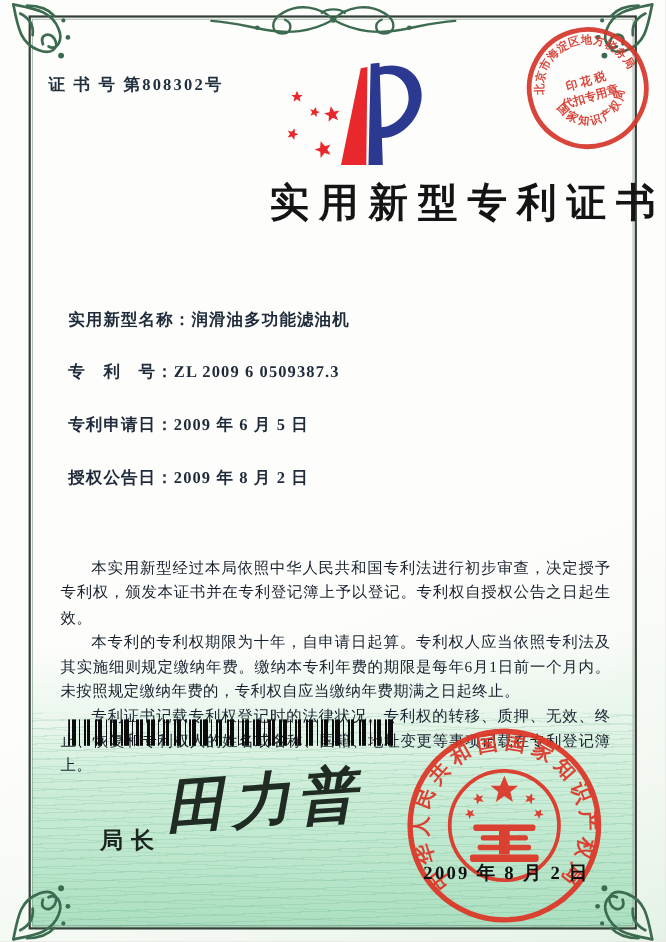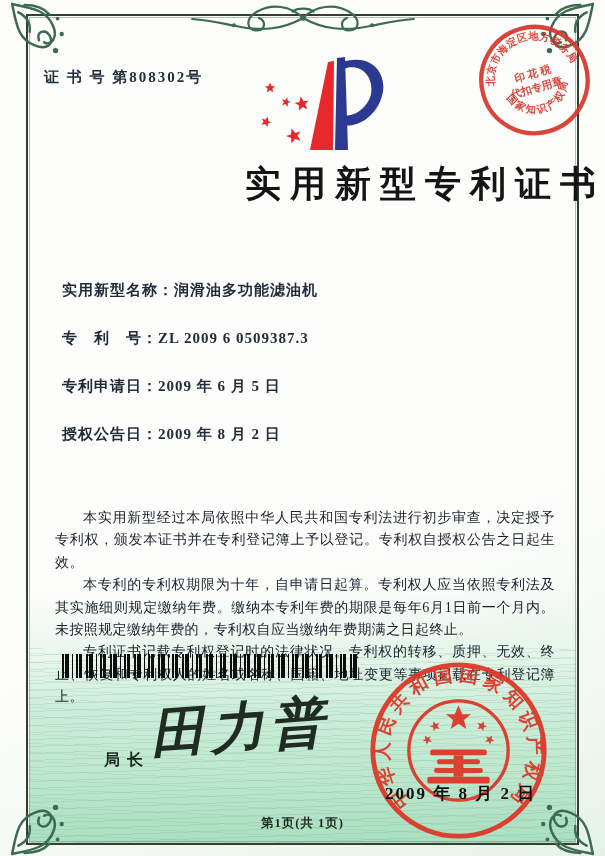--- a/index.html
+++ b/index.html
@@ -51,21 +51,21 @@
   .body-text p { text-indent:2em; letter-spacing:.4px; }
 
   .barcode { position:absolute; left:62px; top:654px; width:298px; height:24px;
     background:repeating-linear-gradient(90deg,
       #0c0c0c 0 2px, transparent 2px 3px,
       #0c0c0c 3px 7px, transparent 7px 10px,
       #0c0c0c 10px 11px, transparent 11px 14px,
       #0c0c0c 14px 16px, transparent 16px 17px,
       #0c0c0c 17px 20px, transparent 20px 24px); }
 
-  .director-row { position:absolute; left:104px; top:750px; font-size:16px;
+  .director-row { position:absolute; left:91px; top:750px; font-size:21px;
                   letter-spacing:7px; color:#1b2620; font-weight:bold; }
   .signature { position:absolute; left:150px; top:692px; font-size:54px; color:#202b24;
                transform:rotate(-4deg); letter-spacing:6px; font-weight:bold;
                font-style:italic; }
 
   .seal { position:absolute; left:366px; top:658px; opacity:.93; }
   .seal-date { position:absolute; left:368px; top:782px; width:185px; text-align:center;
                font-size:17px; font-weight:bold; letter-spacing:2px; color:#101010; }
 
   .footer { position:absolute; left:0; right:0; top:815px; text-align:center;
@@ -220,15 +220,14 @@
         <rect x="66" y="94" width="58" height="6" rx="2"></rect>
         <rect x="73" y="104" width="44" height="5" rx="2"></rect>
         <rect x="70" y="113" width="50" height="5" rx="2"></rect>
         <rect x="63" y="122" width="64" height="7" rx="2"></rect>
         <rect x="90" y="100" width="10" height="22"></rect>
       </g>
     </svg>
   </div>
   <div class="seal-date">2009 年 8 月 2 日</div>
 
-  <div class="footer">第1页(共 1页)</div>
 
 </div>
 
 </body></html>

